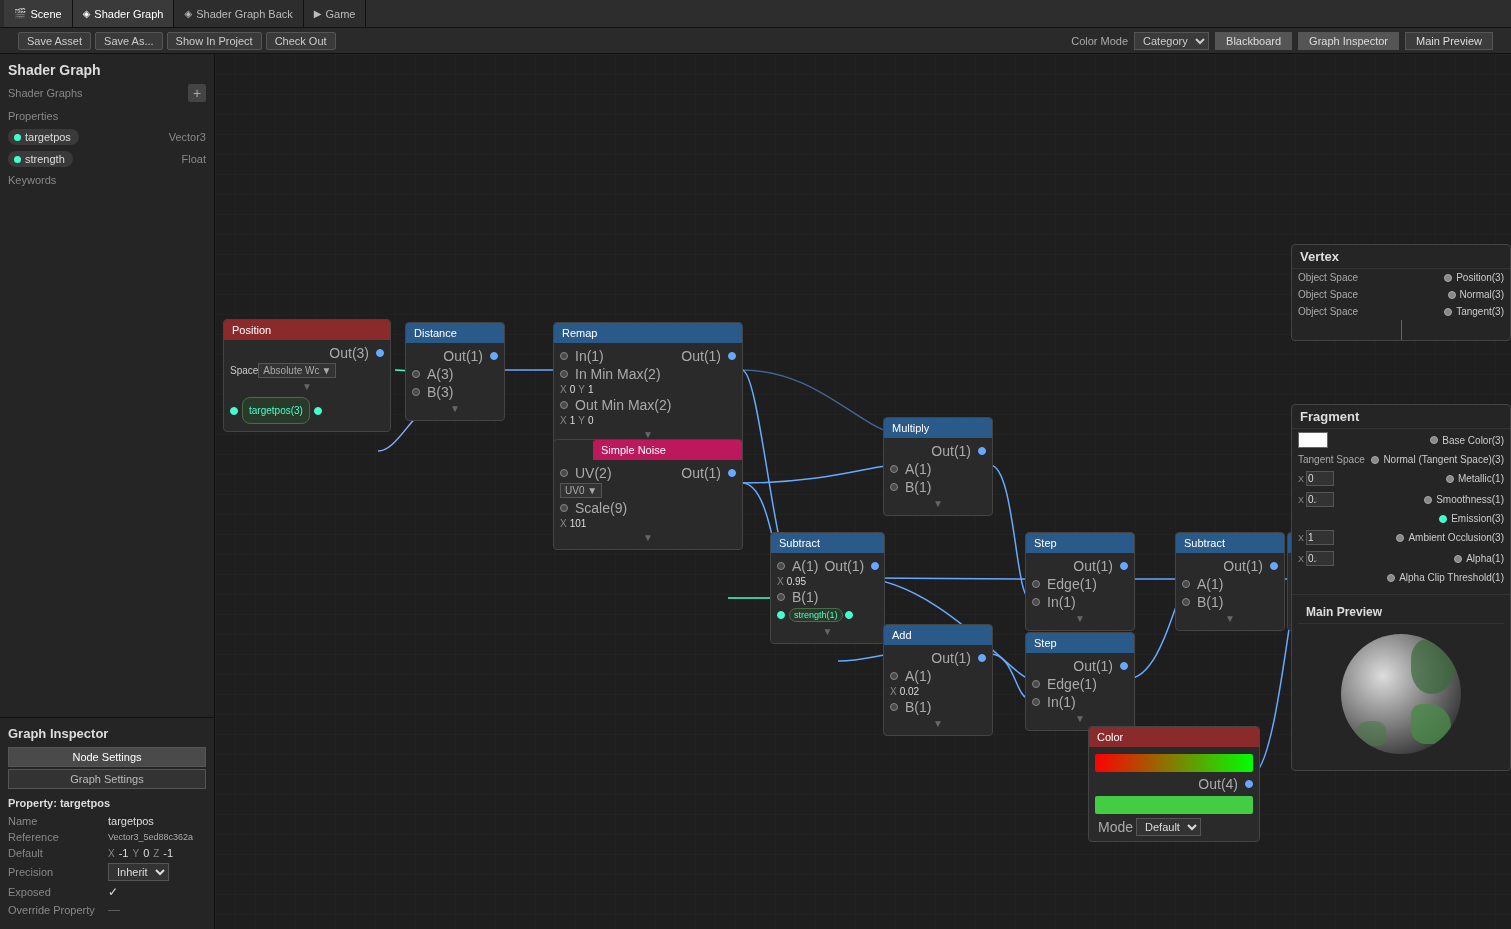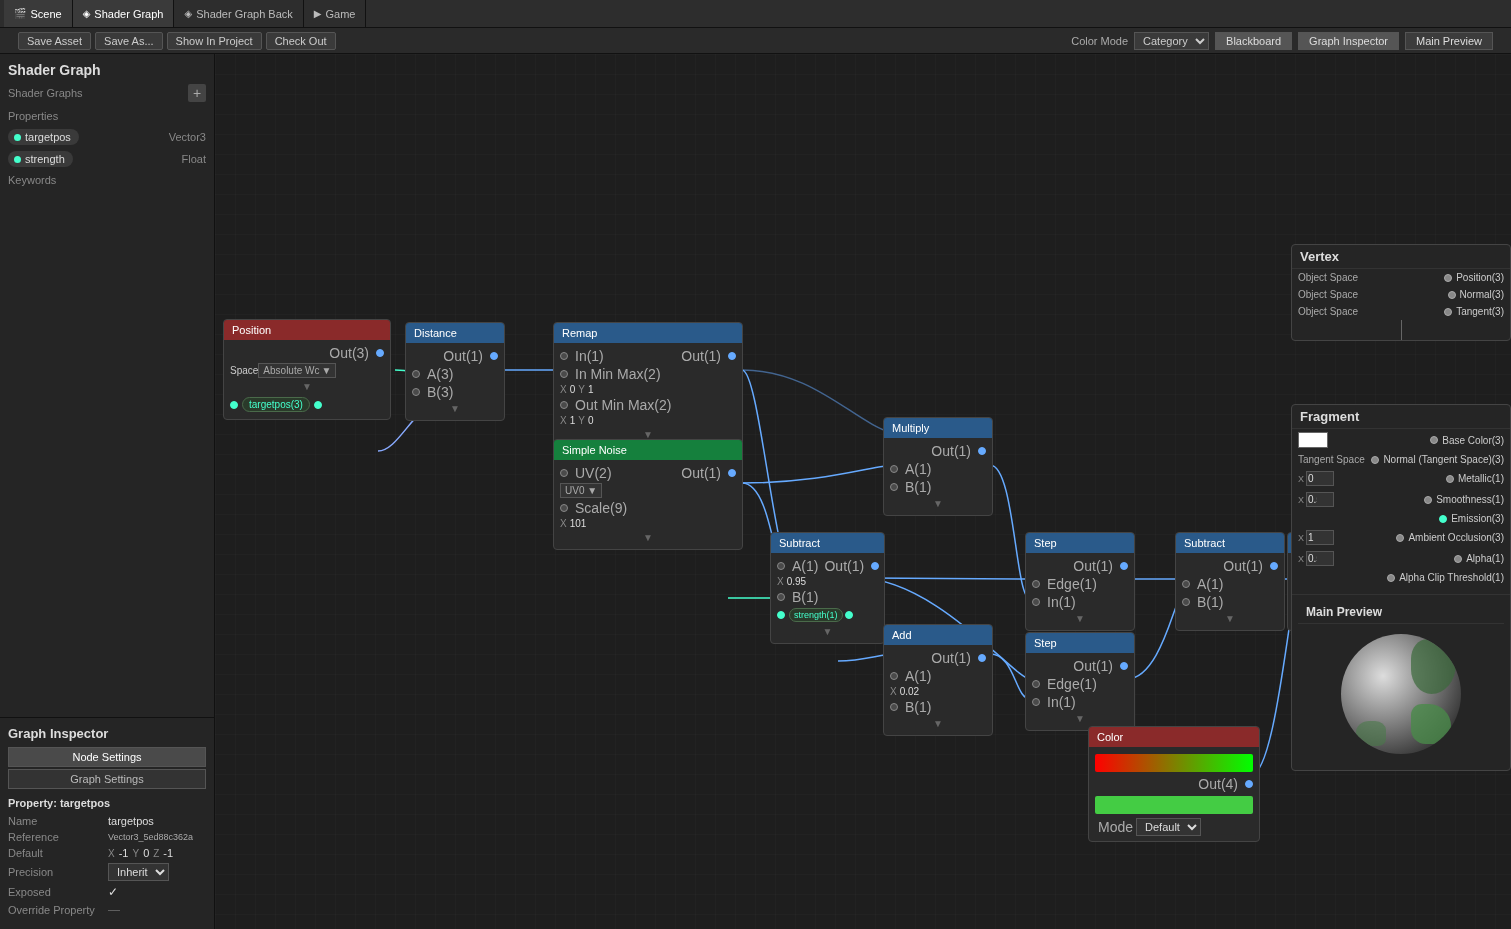--- a/index.html
+++ b/index.html
@@ -566,21 +566,21 @@
           <span class="node-label">Space</span>
           <span style="" class="node-dropdown">
             <span>Absolute Wc</span>
             <span>▼</span>
           </span>
         </div>
         <div class="node-expand">▼</div>
 
         <div style="display:flex;align-items:center;padding:3px 6px;">
           <div style="width:8px;height:8px;border-radius:50%;background:#4fc;border:1px solid #4fc;margin-right:4px;"></div>
-          <span style="font-size:10px;color:#4fc;background:#2a3a2a;padding:1px 6px;border-radius:8px;border:1px solid #4a6a4a;">targetpos(3)</span>
+          <span style="font-size:10px;color:#4fc;background:#2a3a2a;padding:7px 6px;border-radius:8px;border:1px solid #4a6a4a;">targetpos(3)</span>
           <div style="width:8px;height:8px;border-radius:50%;background:#4fc;border:1px solid #4fc;margin-left:4px;"></div>
         </div>
       </div>
     </div>
 
     <div class="node" style="left:190px;top:268px;width:100px;">
       <div class="node-header blue">
         <span>Distance</span>
       </div>
       <div class="node-body">
@@ -630,21 +630,21 @@
           <span class="gi-coord">X</span>
           <span class="xy-val">1</span>
           <span class="gi-coord">Y</span>
           <span class="xy-val">0</span>
         </div>
         <div class="node-expand">▼</div>
       </div>
     </div>
 
     <div class="node" style="left:338px;top:385px;width:190px;">
-      <div class="node-header" style="background:#15803d;">
+      <div class="node-header" style="background:#be185d;margin-left:39px;">
         <span>Simple Noise</span>
       </div>
       <div class="node-body">
         <div class="node-row">
           <div class="port in"></div>
           <span class="port-label">UV(2)</span>
           <span style="flex:1;"></span>
           <span class="port-label">Out(1)</span>
           <div class="port out"></div>
         </div>

